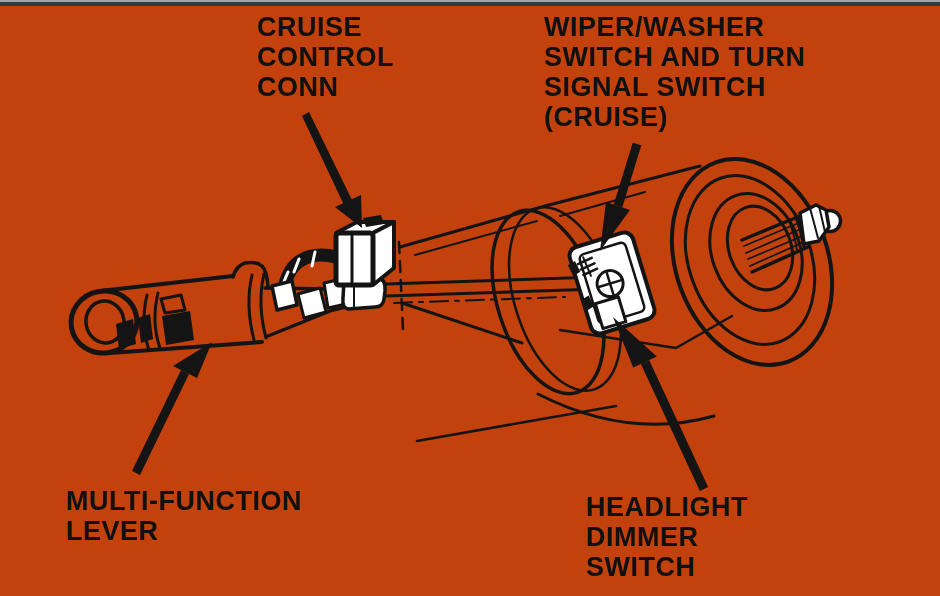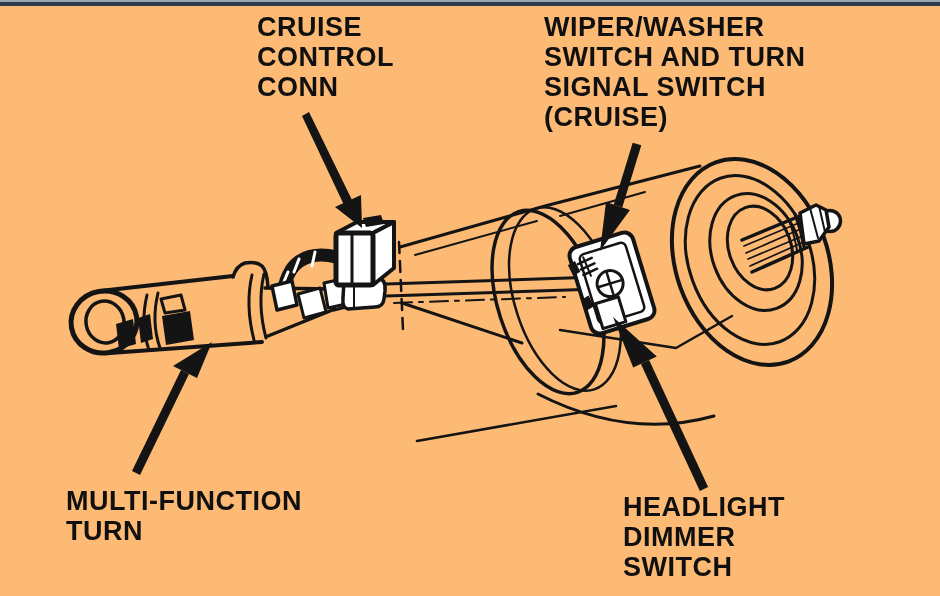--- a/index.html
+++ b/index.html
@@ -1,26 +1,26 @@
 <!DOCTYPE html>
 <html><head>
 <meta charset="utf-8">
 <style>
   html,body{margin:0;padding:0;background:#e8e8e8;}
-  .stage{position:relative;width:940px;height:596px;background:#fdba74;overflow:hidden;
+  .stage{position:relative;width:940px;height:596px;background:#c2410c;overflow:hidden;
          font-family:"Liberation Sans",sans-serif;}
   .top-bar{position:absolute;left:0;top:0;width:940px;height:6px;
            background:linear-gradient(180deg,#9aa6b0 0%,#9aa6b0 28%,#2e3d4c 28%,#2e3d4c 100%);}
   .drawing{position:absolute;left:0;top:0;width:940px;height:596px;}
   .lbl{position:absolute;font-weight:700;font-size:27px;line-height:30px;letter-spacing:.5px;
        color:#101010;white-space:pre-line;}
   .lbl-cruise{left:257px;top:12px;}
   .lbl-wiper{left:544px;top:12px;}
   .lbl-multi{left:66px;top:486px;}
-  .lbl-headlight{left:623px;top:492px;}
+  .lbl-headlight{left:586px;top:492px;}
 </style>
 </head>
 <body>
 
 <div class="stage">
   <div class="top-bar"></div>
 
   <svg class="drawing" viewBox="0 0 940 596" xmlns="http://www.w3.org/2000/svg">
     <g stroke="#141414" fill="none" stroke-linecap="round" stroke-linejoin="round">
 
@@ -136,17 +136,17 @@
   </svg>
 
   <div class="lbl lbl-cruise">CRUISE
 CONTROL
 CONN</div>
   <div class="lbl lbl-wiper">WIPER/WASHER
 SWITCH AND TURN
 SIGNAL SWITCH
 (CRUISE)</div>
   <div class="lbl lbl-multi">MULTI-FUNCTION
-TURN</div>
+LEVER</div>
   <div class="lbl lbl-headlight">HEADLIGHT
 DIMMER
 SWITCH</div>
 </div>
 
 </body></html>

